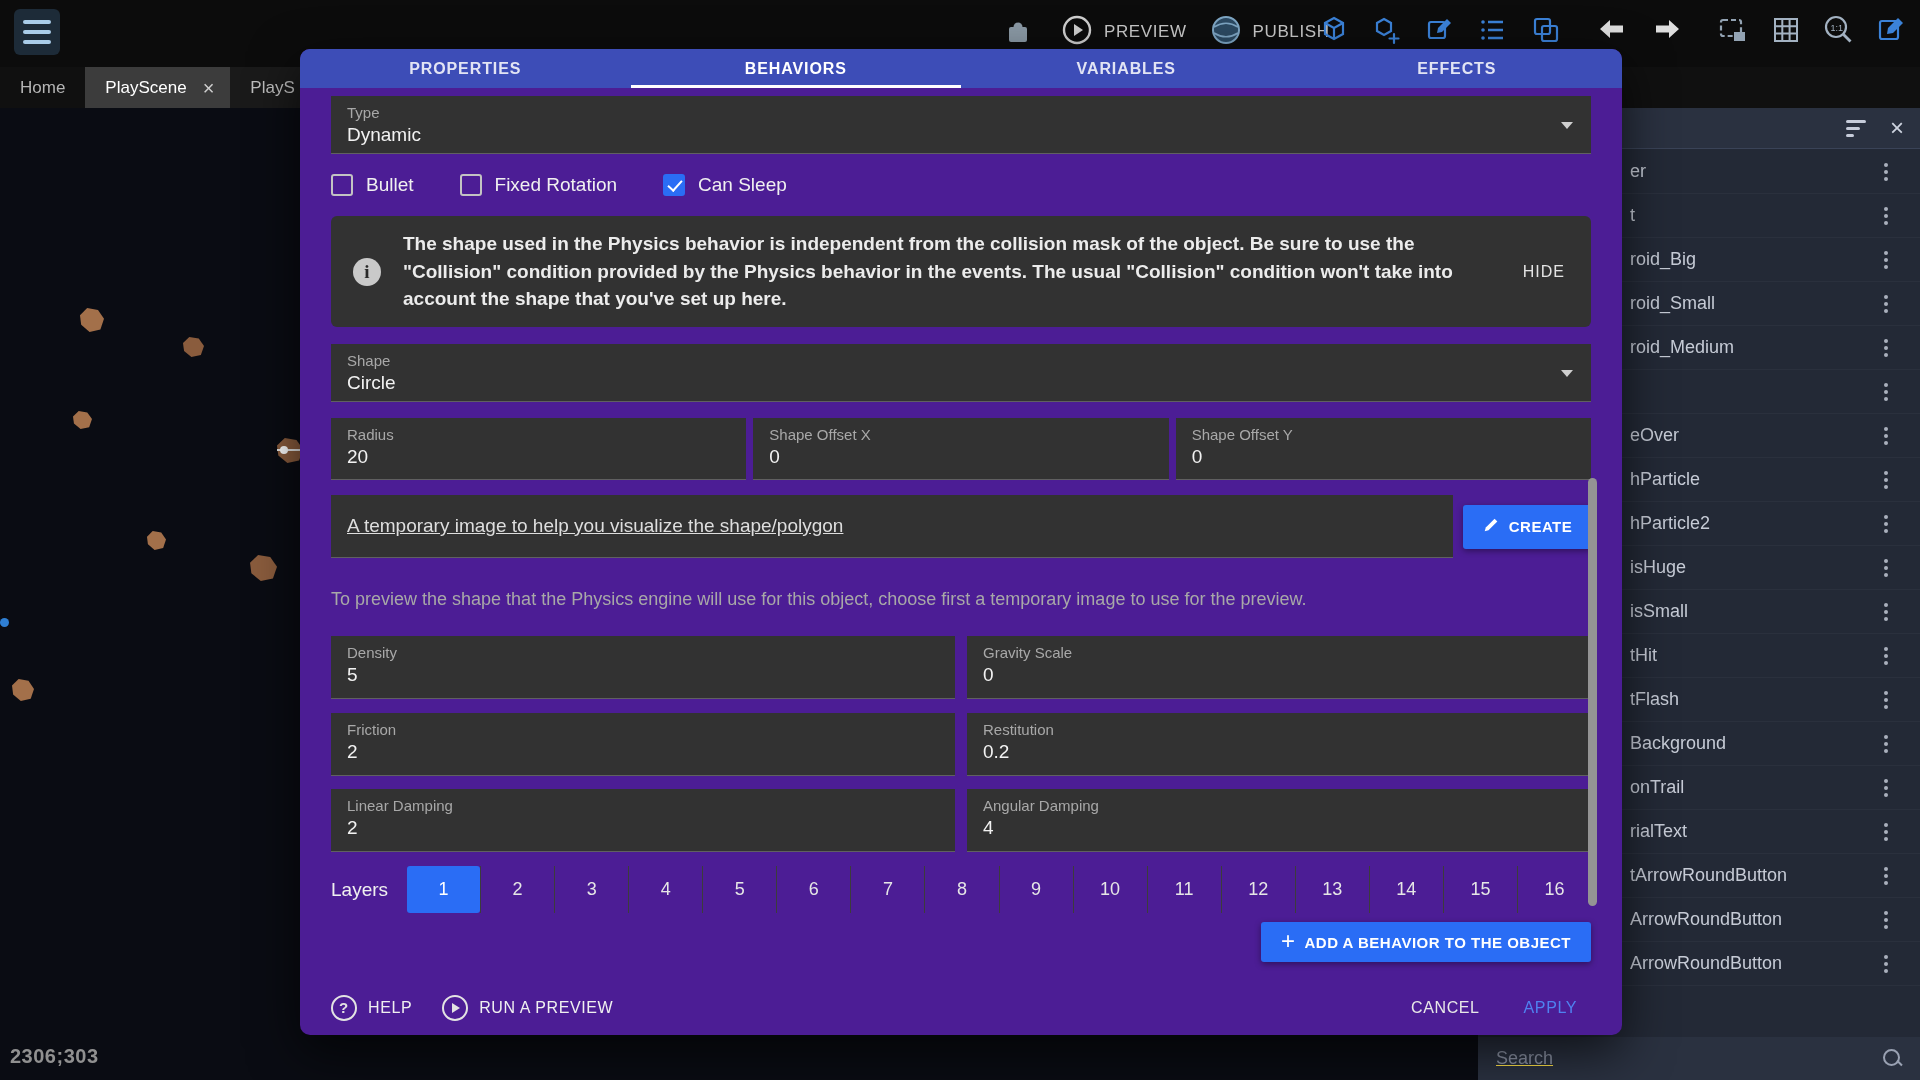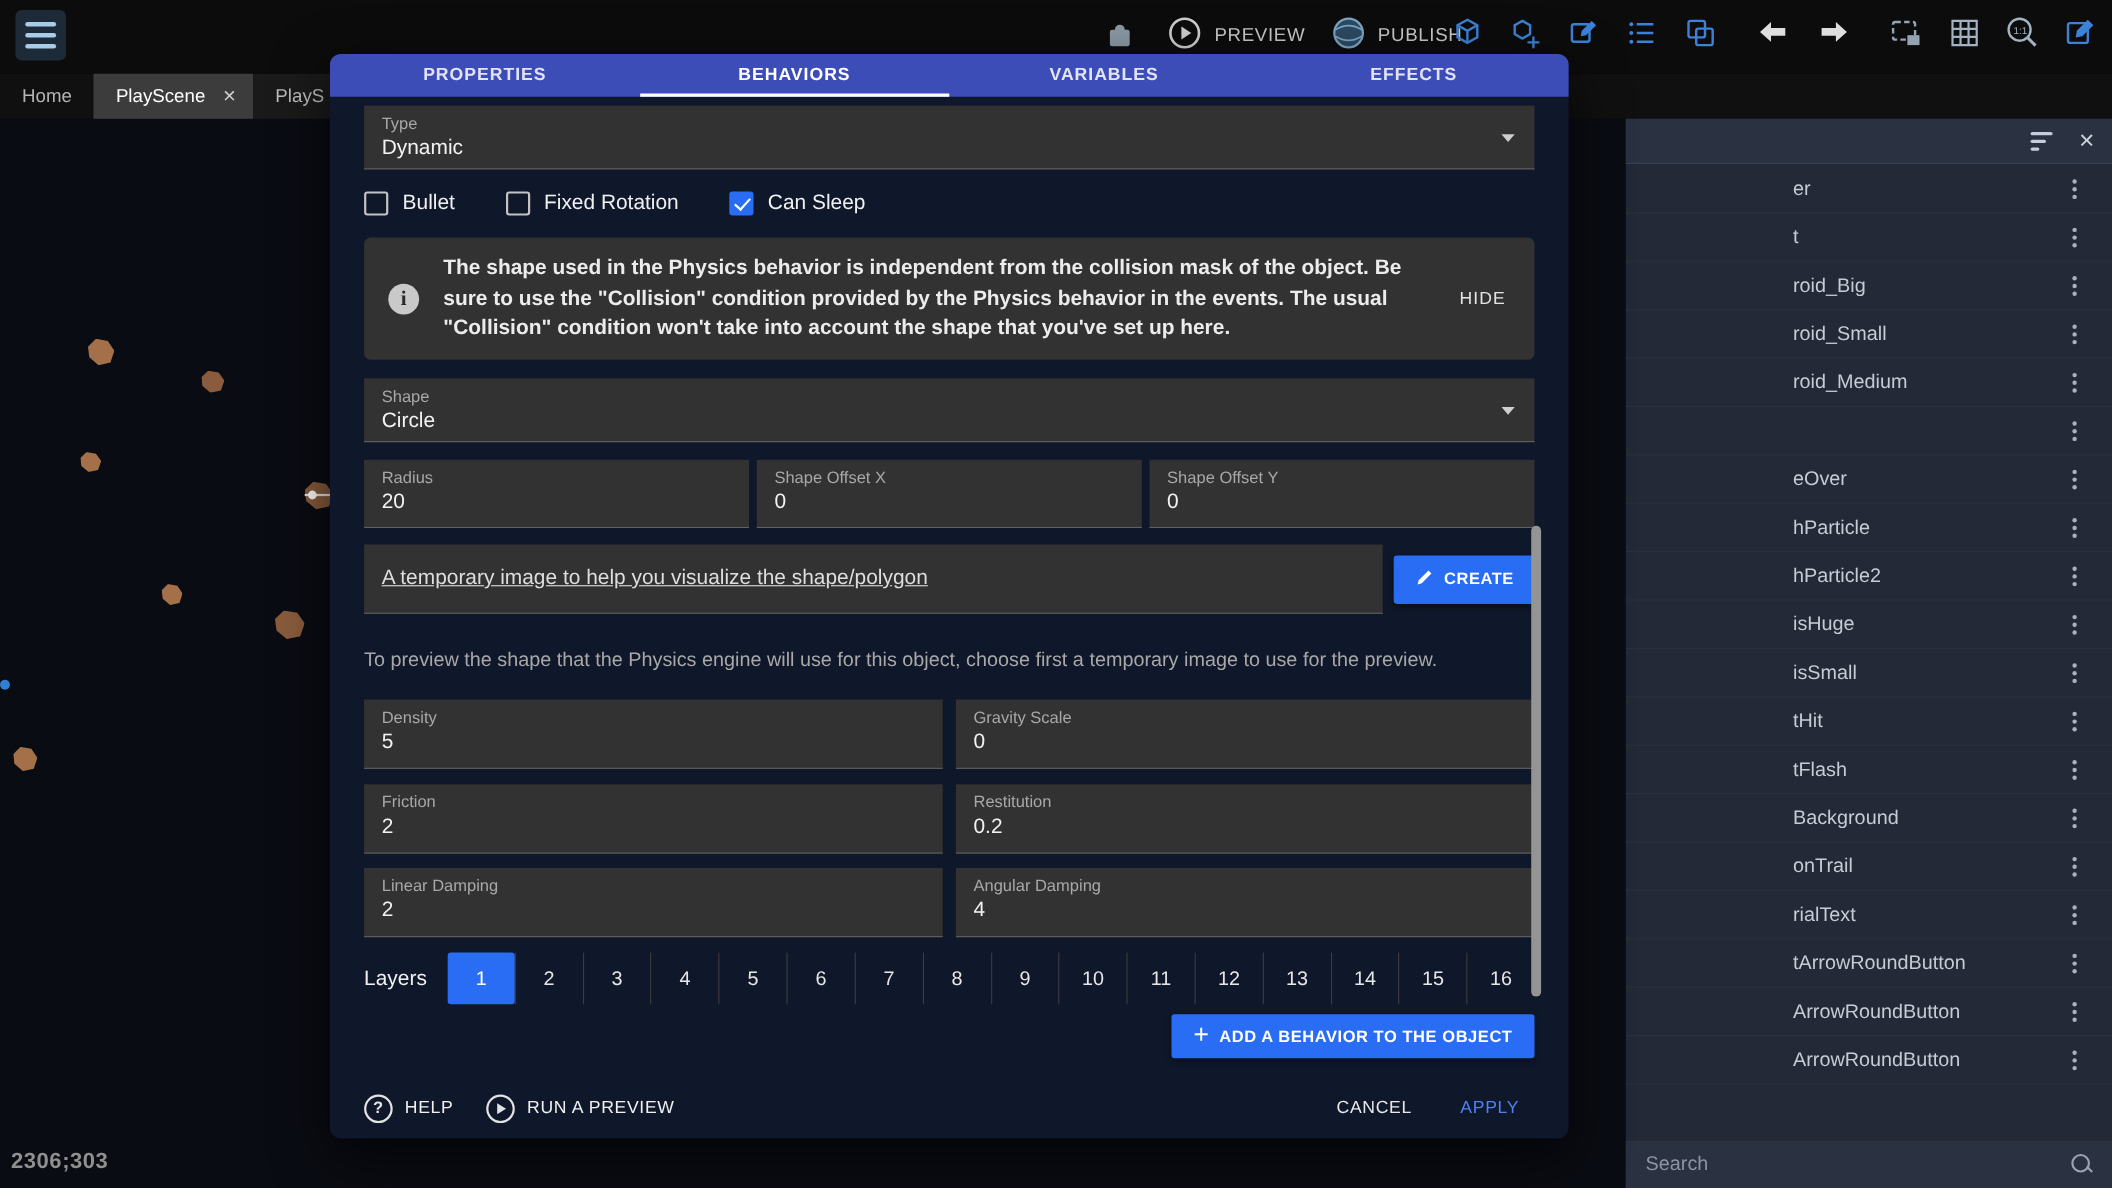--- a/index.html
+++ b/index.html
@@ -40,28 +40,28 @@
   .filter-icon { display: flex; flex-direction: column; align-items: flex-start; gap: 4px; cursor: pointer; }
   .filter-icon i { display: block; height: 3px; border-radius: 2px; background: #c6ccda; }
   .filter-icon i:nth-child(1){ width: 20px; } .filter-icon i:nth-child(2){ width: 14px; } .filter-icon i:nth-child(3){ width: 8px; }
   .close-x { color: #cdd3df; font-size: 24px; line-height: 1; cursor: pointer; }
   .objects-list { position: absolute; top: 42px; left: 0; right: 0; bottom: 43px; overflow: hidden; }
   .obj-row { height: 44px; display: flex; align-items: center; padding: 0 24px 0 152px; border-bottom: 1px solid rgba(255,255,255,0.035); cursor: pointer; }
   .obj-label { flex: 1; color: #c6cbd6; font-size: 18px; white-space: nowrap; overflow: hidden; }
   .kebab { width: 20px; display: flex; flex-direction: column; align-items: center; gap: 3px; cursor: pointer; }
   .kebab i { width: 4px; height: 4px; border-radius: 50%; background: #aab0bd; }
   .panel-search { position: absolute; bottom: 0; left: 0; right: 0; height: 43px; background: #2a3140; display: flex; align-items: center; padding: 0 16px 0 18px; }
-  .panel-search input { flex: 1; background: transparent; border: none; outline: none; color: #fde047; font-size: 18px; font-family: "Liberation Sans", sans-serif; }
+  .panel-search input { flex: 1; background: transparent; border: none; outline: none; color: #fde047; font-size: 18px; font-family: "Liberation Sans", sans-serif; text-decoration: underline; }
   .panel-search input::placeholder { color: #8d94a6; }
   .mag { position: relative; width: 22px; height: 22px; cursor: pointer; }
   .mag::before { content: ""; position: absolute; left: 1px; top: 1px; width: 13px; height: 13px; border: 2px solid #99a1b2; border-radius: 50%; }
   .mag::after { content: ""; position: absolute; left: 14px; top: 14px; width: 7px; height: 2px; background: #99a1b2; transform: rotate(45deg); }
 
   
-  .dialog { position: absolute; left: 300px; top: 49px; width: 1126px; height: 986px; background: #0f172a; border-radius: 10px;
+  .dialog { position: absolute; left: 300px; top: 49px; width: 1322px; height: 986px; background: #4c1d95; border-radius: 10px;
             box-shadow: 0 16px 50px rgba(0,0,0,0.65); z-index: 30; }
   .dialog-tabs { height: 39px; background: #3d4db7; border-radius: 10px 10px 0 0; display: flex; }
   .dtab { flex: 1; position: relative; display: flex; align-items: center; justify-content: center; color: rgba(255,255,255,0.85);
           font-size: 16px; font-weight: 700; letter-spacing: .9px; cursor: pointer; }
   .dtab.active { color: #ffffff; }
   .dtab.active::after { content: ""; position: absolute; left: 0; right: 0; bottom: 0; height: 3px; background: #ffffff; }
   .dialog-body { position: absolute; top: 39px; left: 0; right: 0; bottom: 0; padding: 8px 31px 0; }
 
   .field { background: #323232; border-bottom: 1px solid #606060; padding: 8px 16px 0; position: relative; cursor: text; }
   .f-label { display: block; font-size: 15px; color: #a8a8a8; margin-bottom: 3px; }

